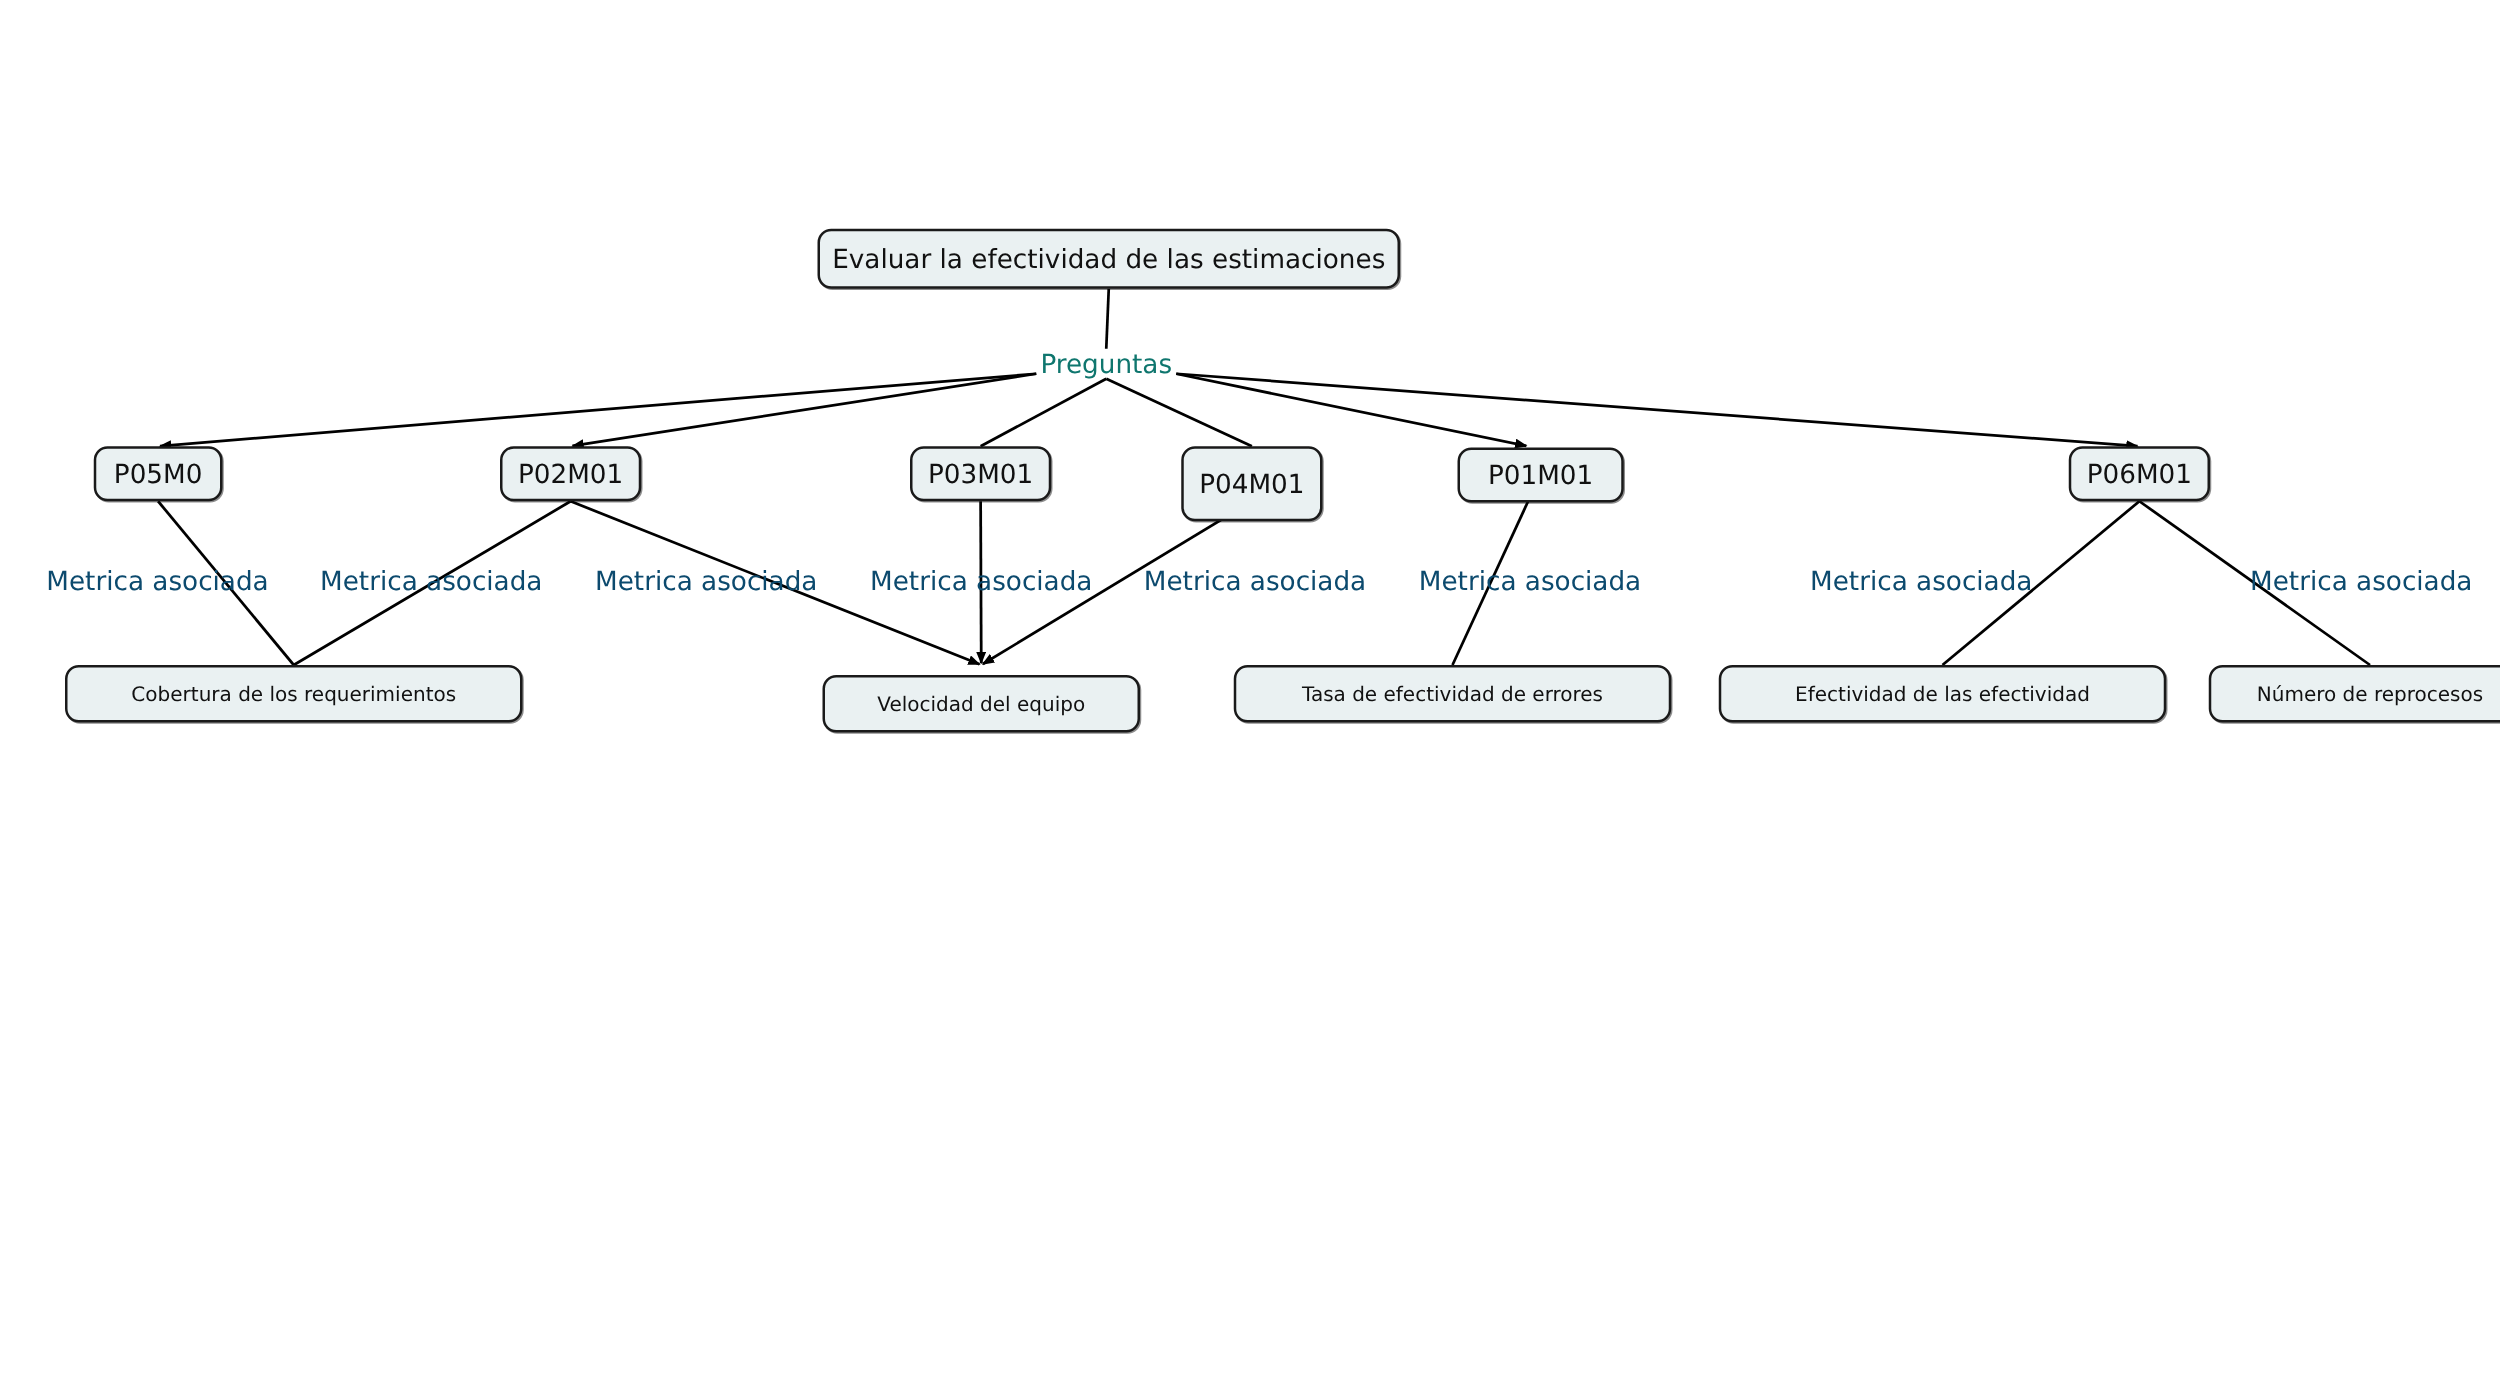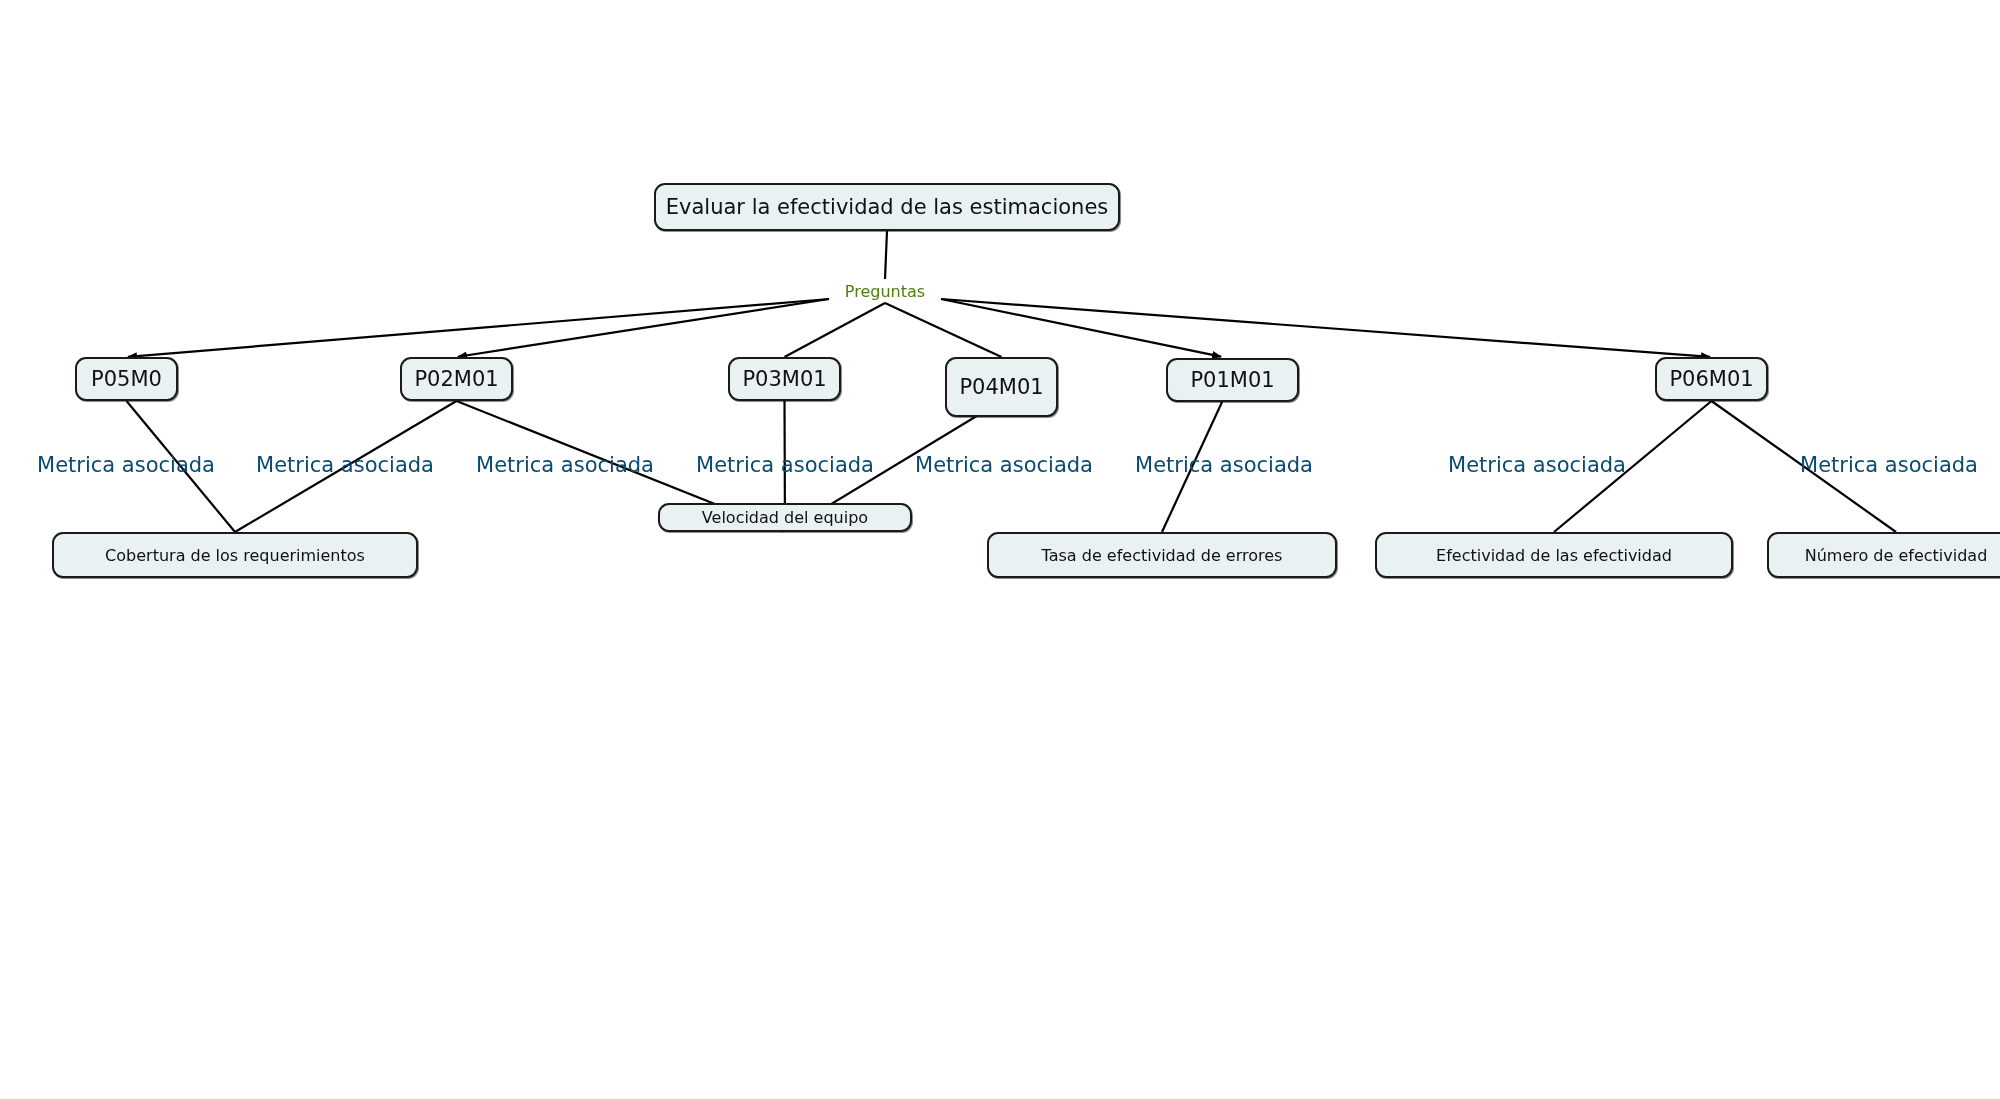--- a/index.html
+++ b/index.html
@@ -57,22 +57,22 @@
   .edge-label {
     position: absolute;
     font-size: 21px;
     color: #0c4a6e;
     white-space: nowrap;
     transform: translate(-50%, -50%);
     background: transparent;
   }
   .hub-label {
     position: absolute;
-    font-size: 16px;
-    color: #4d7c0f;
+    font-size: 21px;
+    color: #0f766e;
     white-space: nowrap;
     transform: translate(-50%, -50%);
   }
 </style>
 </head>
 <body>
 
 <div id="canvas">
 
   <svg id="edge-layer" viewBox="0 0 2000 1099" xmlns="http://www.w3.org/2000/svg">
@@ -125,31 +125,31 @@
         <span>P01M01</span>
       </div>
       <div class="node node-question" id="node-P06M01" style="left: 1618px; top: 357px; width: 113px; height: 44px;">
         <span>P06M01</span>
       </div>
     </div>
   <div id="metric-nodes">
       <div class="node node-metric" id="node-cobertura" style="left: 15px; top: 532px; width: 366px; height: 46px;">
         <span>Cobertura de los requerimientos</span>
       </div>
-      <div class="node node-metric" id="node-velocidad" style="left: 621px; top: 503px; width: 254px; height: 29px;">
+      <div class="node node-metric" id="node-velocidad" style="left: 621px; top: 540px; width: 254px; height: 46px;">
         <span>Velocidad del equipo</span>
       </div>
       <div class="node node-metric" id="node-tasa" style="left: 950px; top: 532px; width: 350px; height: 46px;">
         <span>Tasa de efectividad de errores</span>
       </div>
       <div class="node node-metric" id="node-efectividad" style="left: 1338px; top: 532px; width: 358px; height: 46px;">
         <span>Efectividad de las efectividad</span>
       </div>
       <div class="node node-metric" id="node-reprocesos" style="left: 1730px; top: 532px; width: 258px; height: 46px;">
-        <span>Número de efectividad</span>
+        <span>Número de reprocesos</span>
       </div>
     </div>
   <div id="edge-labels">
       <div class="edge-label" style="left: 89px; top: 465px;">Metrica asociada</div>
       <div class="edge-label" style="left: 308px; top: 465px;">Metrica asociada</div>
       <div class="edge-label" style="left: 528px; top: 465px;">Metrica asociada</div>
       <div class="edge-label" style="left: 748px; top: 465px;">Metrica asociada</div>
       <div class="edge-label" style="left: 967px; top: 465px;">Metrica asociada</div>
       <div class="edge-label" style="left: 1187px; top: 465px;">Metrica asociada</div>
       <div class="edge-label" style="left: 1500px; top: 465px;">Metrica asociada</div>

